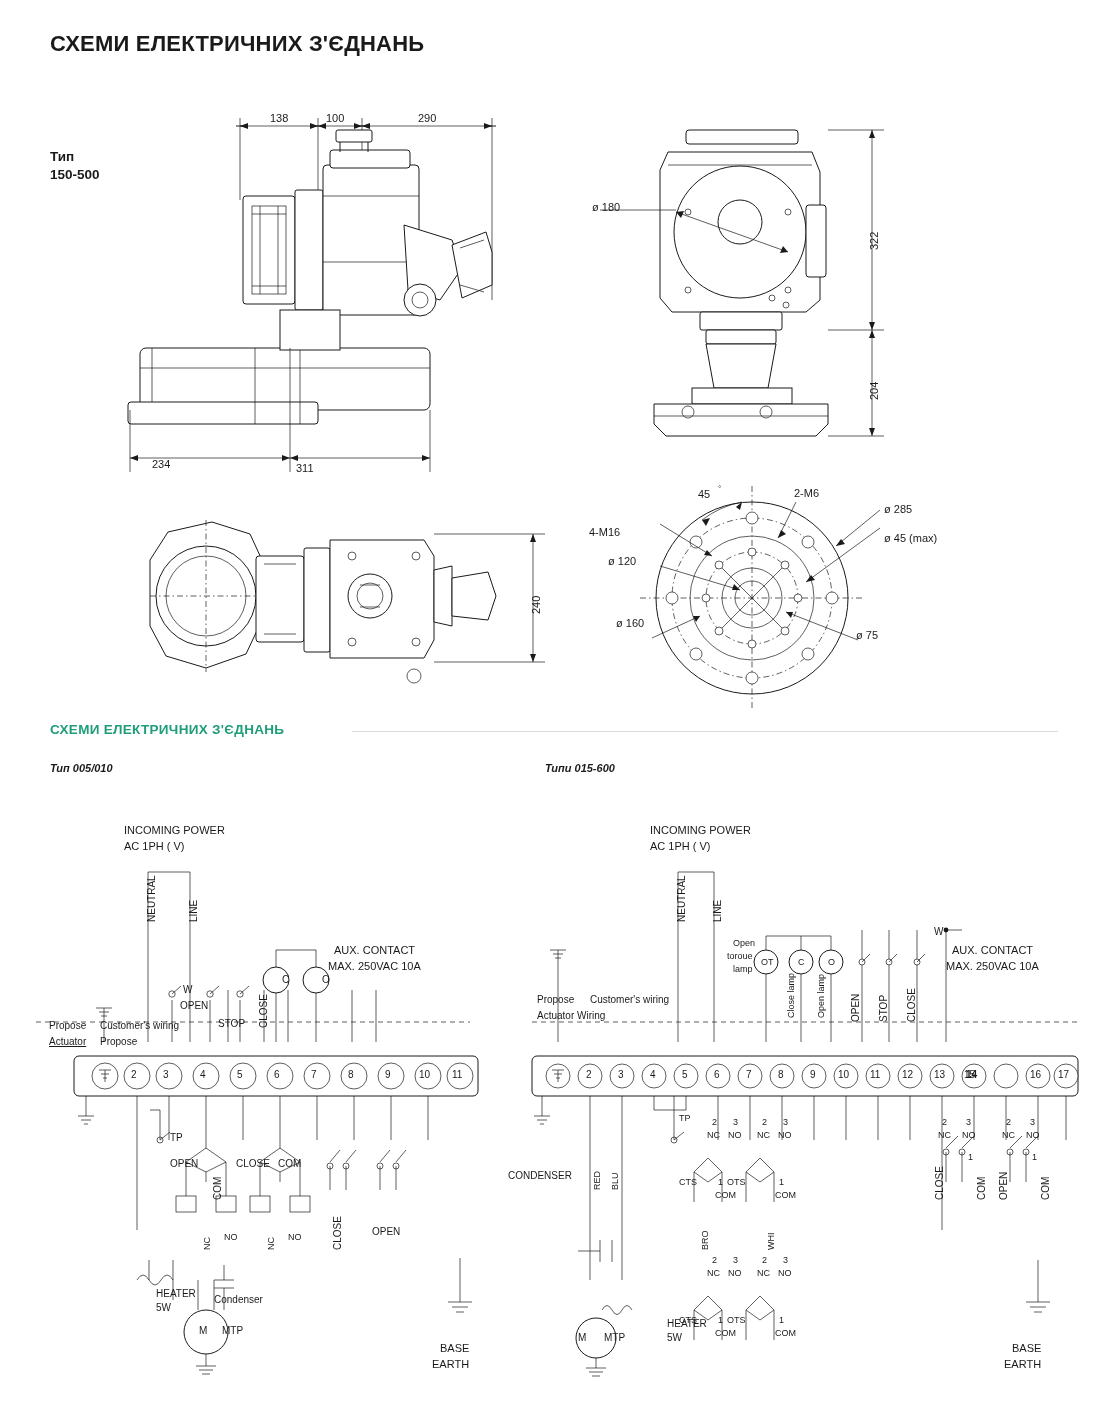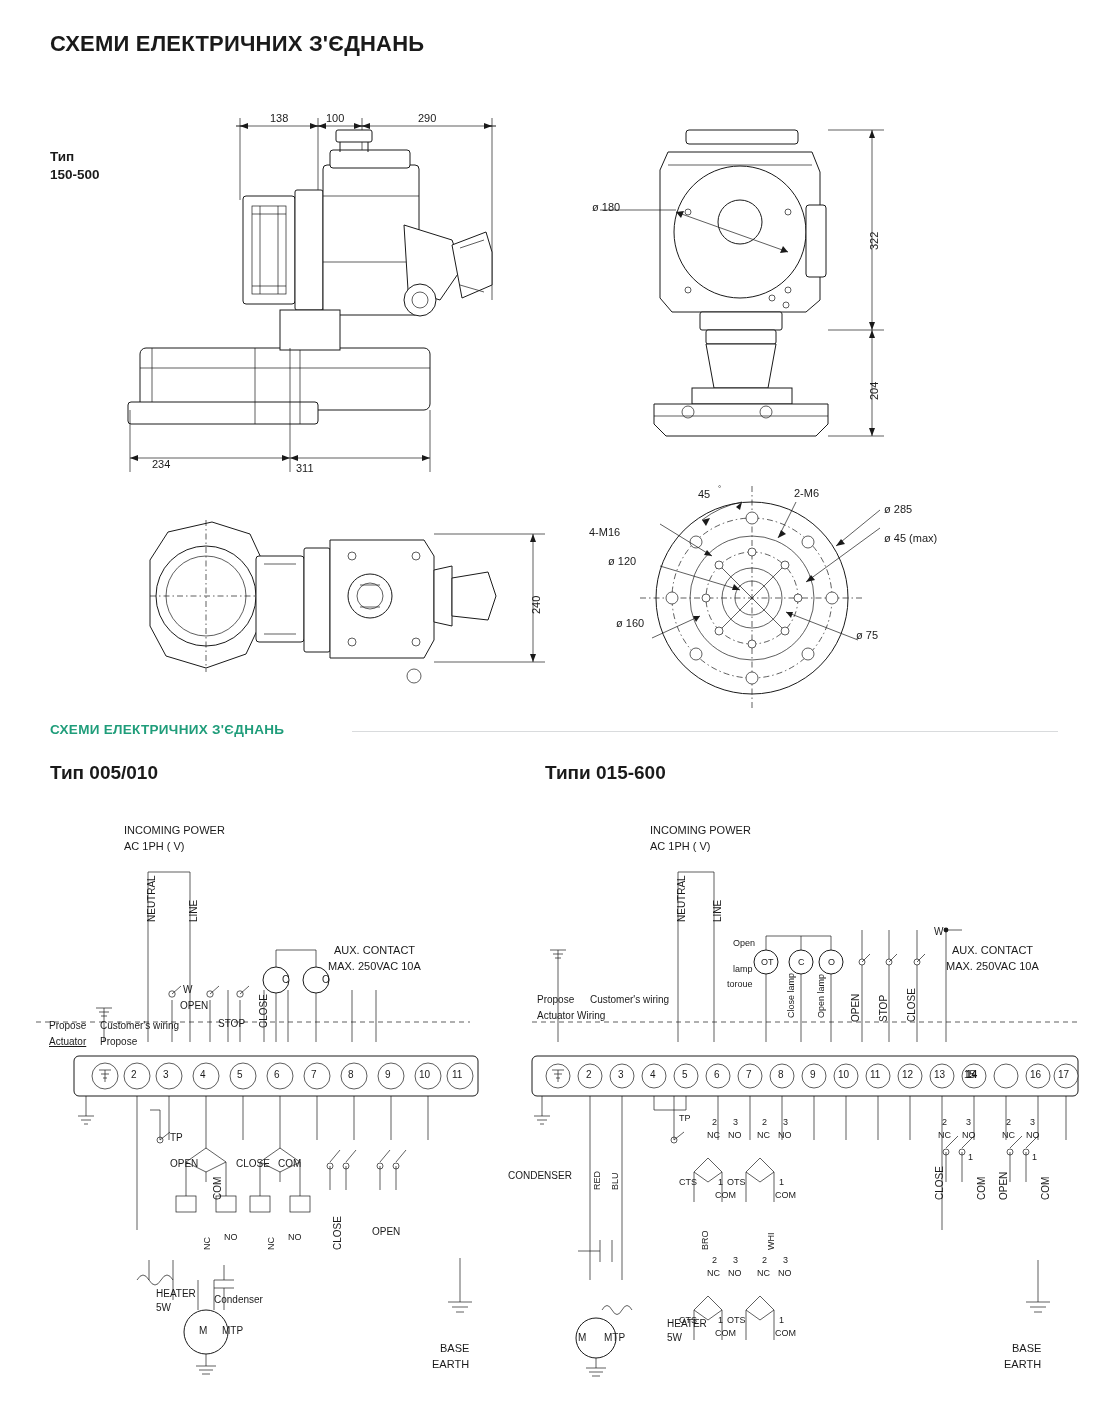--- a/index.html
+++ b/index.html
@@ -18,21 +18,21 @@
   .type-label{
     position:absolute;font-size:13.5px;font-weight:bold;line-height:1.3;
   }
   .section-head{
     position:absolute;left:50px;top:722px;
     font-size:13.5px;font-weight:bold;color:#1f9d7a;letter-spacing:.3px;
   }
   .section-rule{
     position:absolute;left:352px;top:731px;width:706px;height:1px;background:#d9dbdd;
   }
-  .sub-type{position:absolute;font-size:19px;font-weight:bold;}
+  .sub-type{position:absolute;font-size:11px;font-weight:bold;font-style:italic;}
   .txt{position:absolute;font-size:11px;white-space:nowrap;}
   .txt.sm{font-size:10px;}
   .txt.xs{font-size:9px;}
   .vtxt{position:absolute;font-size:11px;white-space:nowrap;transform-origin:0 0;transform:rotate(-90deg);}
   .vtxt.sm{font-size:10px;}
   .vtxt.xs{font-size:9px;}
 
   svg{position:absolute;left:0;top:0;overflow:visible;}
   .stk{fill:none;stroke:#1a1a1a;stroke-width:1;}
   .stk-thin{fill:none;stroke:#1a1a1a;stroke-width:.7;}
@@ -432,21 +432,21 @@
 
     <path class="stk-thin" d="M520 450 L520 492 M508 492 L532 492 M512 497 L528 497 M516 502 L524 502"></path>
   </svg>
 
   <div class="txt" style="left:650px;top:824px;">INCOMING POWER</div>
   <div class="txt" style="left:650px;top:840px;">AC   1PH    (   V)</div>
   <div class="vtxt sm" style="left:676px;top:922px;">NEUTRAL</div>
   <div class="vtxt sm" style="left:712px;top:922px;">LINE</div>
 
   <div class="txt xs" style="left:733px;top:938px;">Open</div>
-  <div class="txt xs" style="left:727px;top:951px;margin-top:28px;">toroue</div>
+  <div class="txt xs" style="left:727px;top:951px;">toroue</div>
   <div class="txt xs" style="left:733px;top:964px;">lamp</div>
   <div class="txt xs" style="left:761px;top:957px;">OT</div>
   <div class="txt xs" style="left:798px;top:957px;">C</div>
   <div class="txt xs" style="left:828px;top:957px;">O</div>
   <div class="vtxt xs" style="left:786px;top:1018px;">Close lamp</div>
   <div class="vtxt xs" style="left:816px;top:1018px;">Open lamp</div>
   <div class="vtxt sm" style="left:850px;top:1022px;">OPEN</div>
   <div class="vtxt sm" style="left:878px;top:1022px;">STOP</div>
   <div class="vtxt sm" style="left:906px;top:1022px;">CLOSE</div>
   <div class="txt sm" style="left:934px;top:926px;">W</div>

